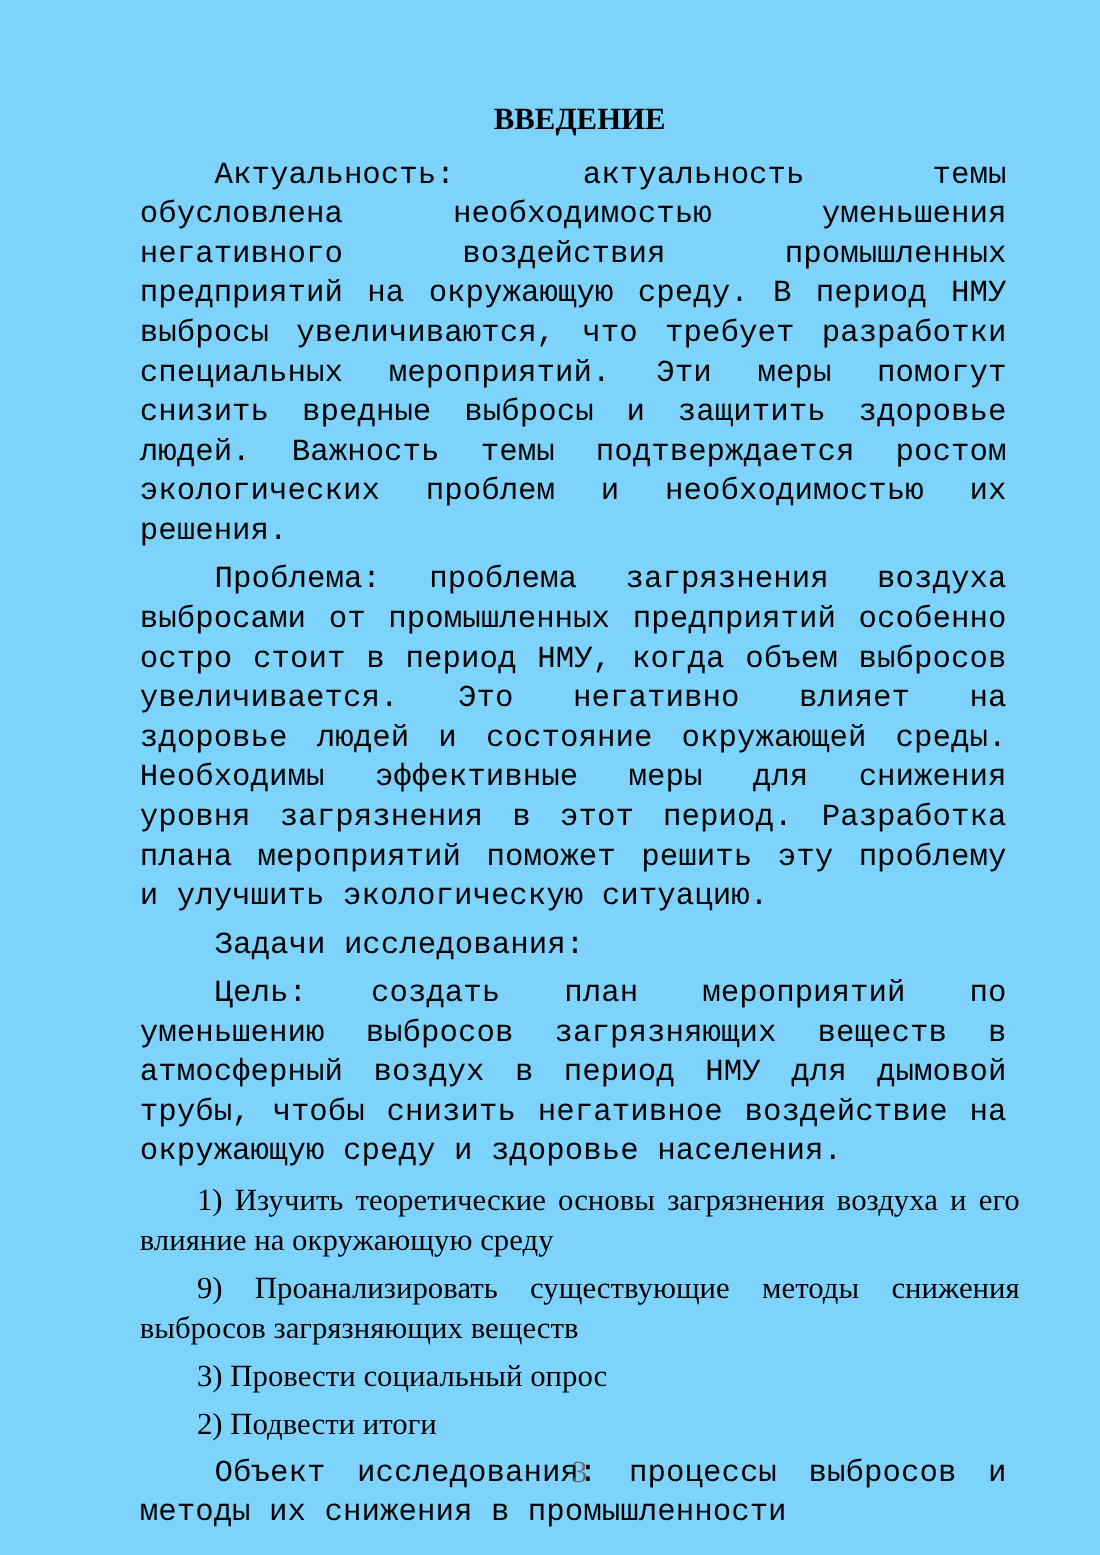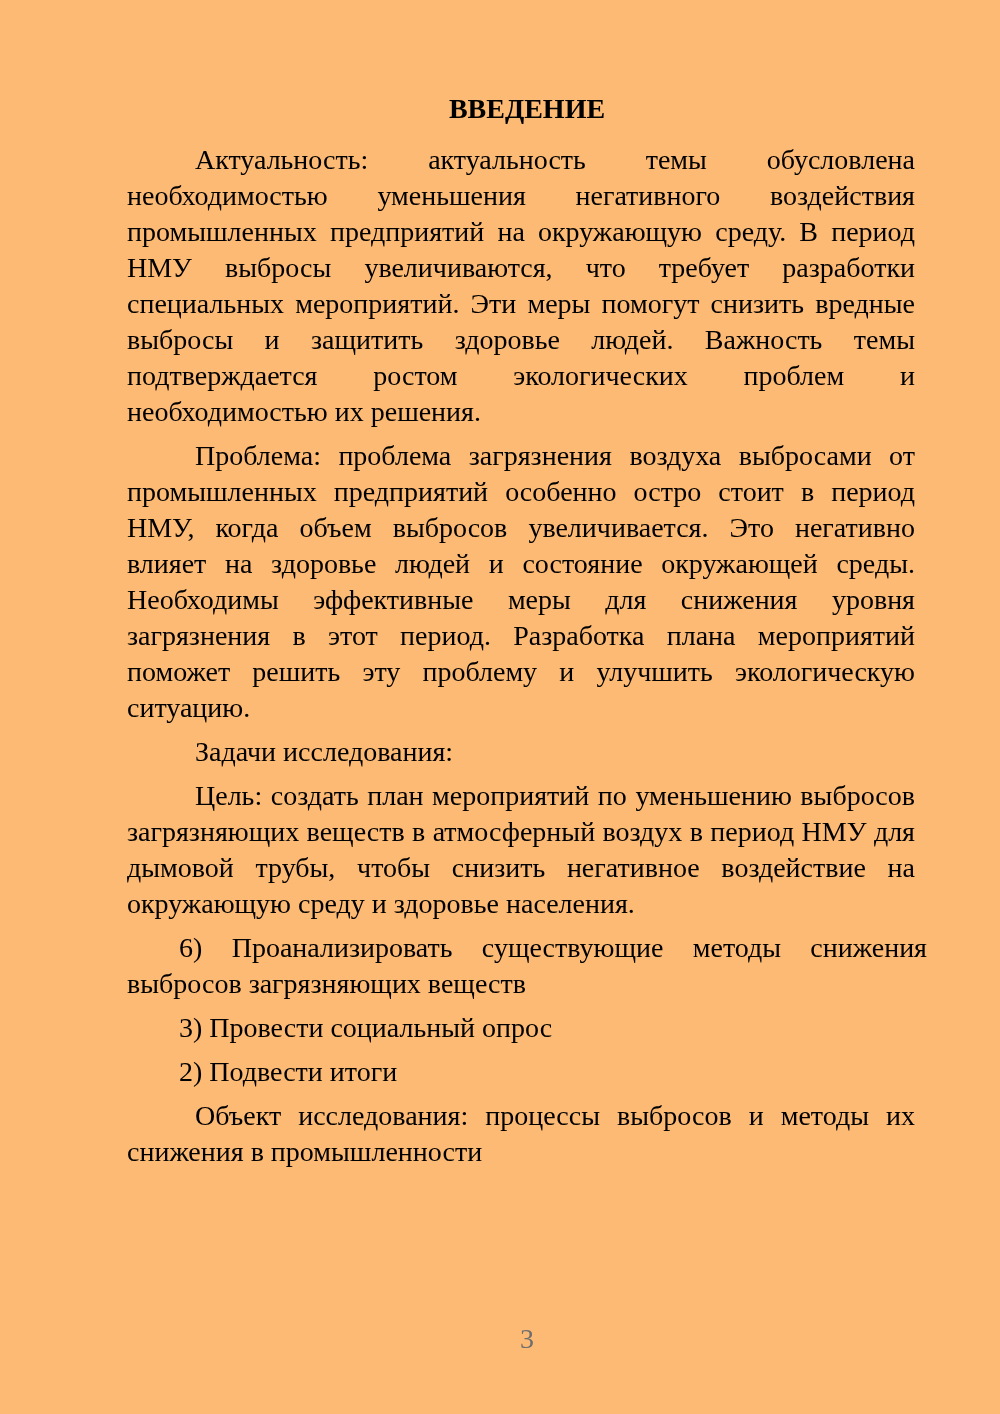--- a/index.html
+++ b/index.html
@@ -4,40 +4,41 @@
 <style>
   html, body {
     margin: 0;
     padding: 0;
     background: #ffffff;
   }
   .page {
     position: relative;
     width: 1000px;
     height: 1414px;
-    background: #fdba74;
+    background: #7dd3fc;
     box-sizing: border-box;
     padding: 91px 73px 0 127px;
     overflow: hidden;
     font-family: "Liberation Serif", "DejaVu Serif", serif;
     font-size: 28px;
     line-height: 36px;
     color: #000000;
   }
   .doc-heading {
     font-size: 28px;
     font-weight: bold;
     text-align: center;
     margin: 0 0 15px 0;
     line-height: 36px;
   }
   .para {
     margin: 0 12px 8px 0;
     text-align: justify;
     text-indent: 68px;
+    font-family: Liberation Mono, monospace;
   }
   .task {
     margin: 0 0 8px 0;
     text-align: justify;
     text-indent: 52px;
   }
   .page-number {
     position: absolute;
     top: 1321px;
     left: 127px;
@@ -56,22 +57,23 @@
   <h1 class="doc-heading">ВВЕДЕНИЕ</h1>
 
   <p class="para">Актуальность: актуальность темы обусловлена необходимостью уменьшения негативного воздействия промышленных предприятий на окружающую среду. В период НМУ выбросы увеличиваются, что требует разработки специальных мероприятий. Эти меры помогут снизить вредные выбросы и защитить здоровье людей. Важность темы подтверждается ростом экологических проблем и необходимостью их решения.</p>
 
   <p class="para">Проблема: проблема загрязнения воздуха выбросами от промышленных предприятий особенно остро стоит в период НМУ, когда объем выбросов увеличивается. Это негативно влияет на здоровье людей и состояние окружающей среды. Необходимы эффективные меры для снижения уровня загрязнения в этот период. Разработка плана мероприятий поможет решить эту проблему и улучшить экологическую ситуацию.</p>
 
   <p class="para">Задачи исследования:</p>
 
   <p class="para">Цель: создать план мероприятий по уменьшению выбросов загрязняющих веществ в атмосферный воздух в период НМУ для дымовой трубы, чтобы снизить негативное воздействие на окружающую среду и здоровье населения.</p>
 
+  <p class="task">1) Изучить теоретические основы загрязнения воздуха и его влияние на окружающую среду</p>
 
-  <p class="task">6) Проанализировать существующие методы снижения выбросов загрязняющих веществ</p>
+  <p class="task">9) Проанализировать существующие методы снижения выбросов загрязняющих веществ</p>
 
 
   <p class="task">3) Провести социальный опрос</p>
 
   <p class="task">2) Подвести итоги</p>
 
   <p class="para">Объект исследования: процессы выбросов и методы их снижения в промышленности</p>
 
   <div class="page-number">3</div>
 

